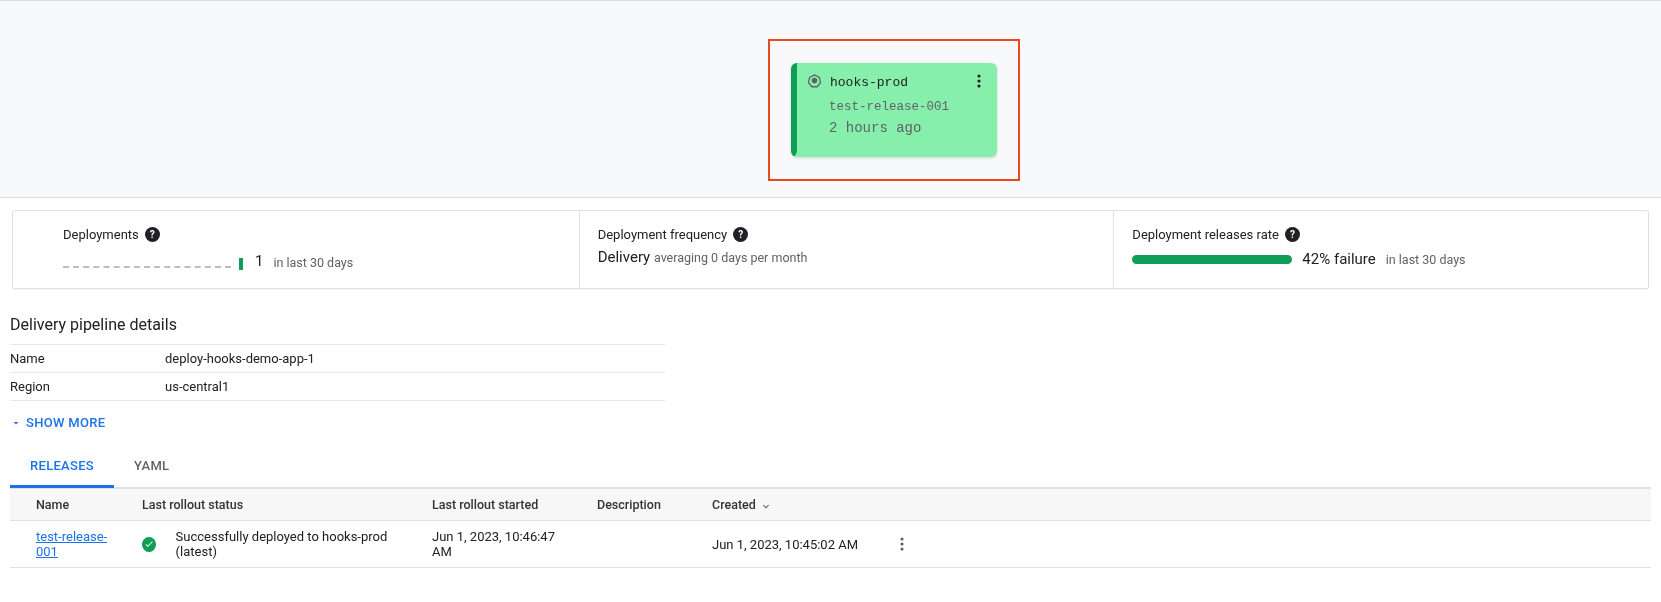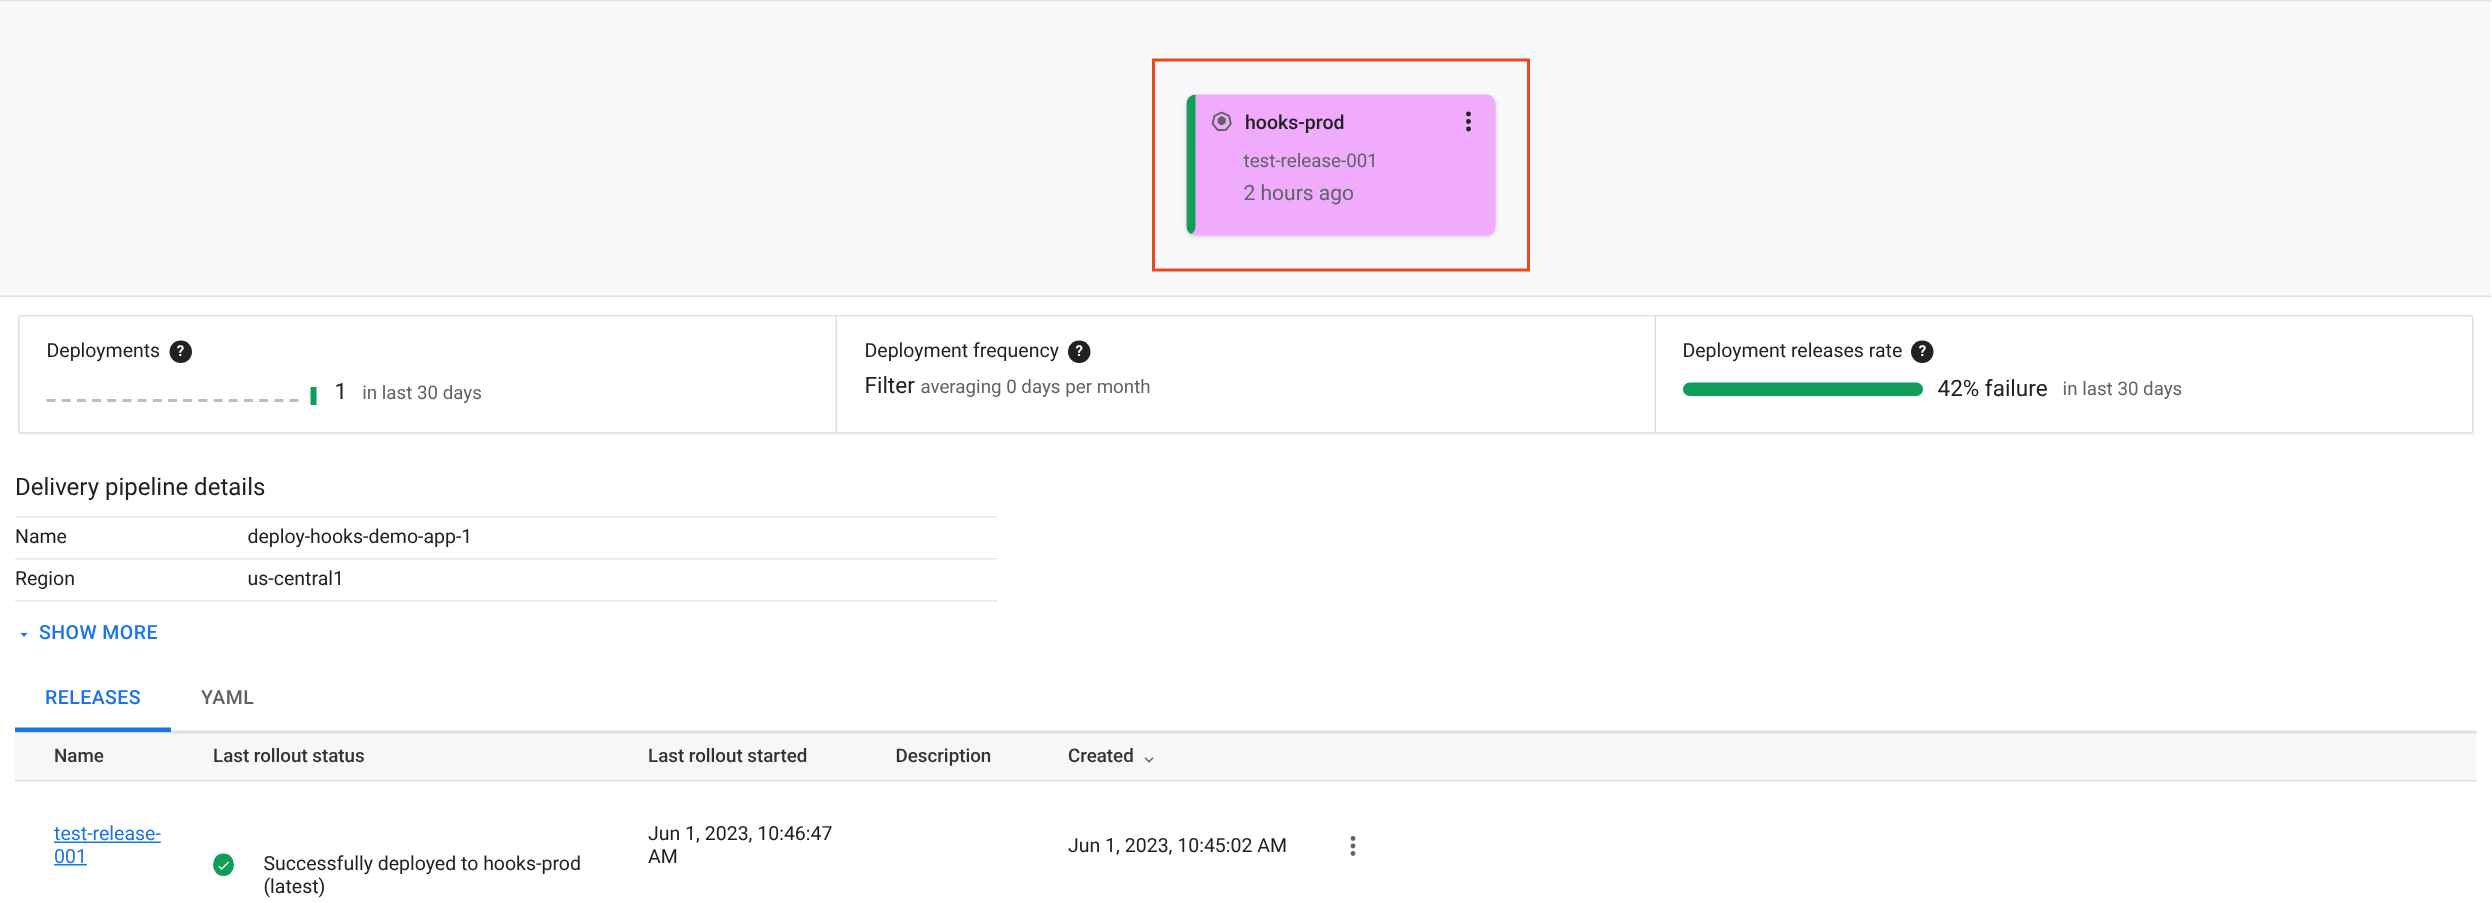--- a/index.html
+++ b/index.html
@@ -2,30 +2,30 @@
 <html><head>
 <meta charset="utf-8">
 <style>
 * { box-sizing: border-box; margin: 0; padding: 0; }
 body { font-family: Roboto, "Helvetica Neue", Arial, sans-serif; font-size: 13px; color: #202124; background: #fff; }
 
 .canvas-area { background: #f8f9fa; border-top: 1px solid #e0e0e0; border-bottom: 1px solid #e0e0e0; height: 198px; position: relative; }
 
 .highlight-box { position: absolute; left: 768px; top: 38px; width: 252px; height: 142px; border: 2px solid #e8491f; display: flex; align-items: center; justify-content: center; }
 
-.target-card { width: 206px; height: 94px; background: #f0abfc; border-radius: 6px; box-shadow: 0 1px 3px rgba(0,0,0,0.15); display: flex; overflow: hidden; }
+.target-card { width: 206px; height: 94px; background: #86efac; border-radius: 6px; box-shadow: 0 1px 3px rgba(0,0,0,0.15); display: flex; overflow: hidden; font-family: Liberation Mono, monospace; }
 .target-card .green-bar { width: 6px; background: #0F9D58; border-top-left-radius: 6px; border-bottom-right-radius: 10px; }
 .target-card .card-body { flex: 1; padding: 10px 12px 10px 10px; position: relative; }
 .target-card .card-header { display: flex; align-items: center; gap: 8px; }
 .target-card .card-title { font-weight: 500; font-size: 13px; }
 .target-card .card-sub { color: #5f6368; font-size: 12.5px; margin-top: 8px; margin-left: 22px; }
 .target-card .card-sub2 { color: #5f6368; font-size: 14px; margin-top: 6px; margin-left: 22px; }
 .target-card .more { position: absolute; right: 8px; top: 8px; width: 20px; height: 20px; display: flex; align-items: center; justify-content: center; cursor: pointer; }
 
-.metrics-row { display: flex; margin: 12px 12px 0 12px; border: 1px solid #e0e0e0; border-radius: 2px; box-shadow: 0 1px 1px rgba(0,0,0,0.04); }
+.metrics-row { display: flex; margin: 12px 12px 0 12px; border: 1px solid #e0e0e0; border-radius: 2px; box-shadow: 0 1px 1px rgba(0,0,0,0.04); padding-left: 32px; }
 .metric { flex: 1; padding: 16px 18px 18px 18px; border-right: 1px solid #e0e0e0; }
 .metric:last-child { border-right: none; }
 .metric-title { font-size: 13px; color: #202124; display: flex; align-items: center; gap: 6px; }
 .help-icon { width: 15px; height: 15px; border-radius: 50%; background: #202124; color: #fff; font-size: 10px; font-weight: bold; display: inline-flex; align-items: center; justify-content: center; cursor: default; }
 
 .deploy-spark { display: flex; align-items: flex-end; gap: 8px; margin-top: 10px; }
 .dashes { border-bottom: 2px dashed #bdbdbd; width: 168px; height: 1px; margin-bottom: 2px; }
 .spark-bar { width: 4px; height: 12px; background: #0F9D58; }
 .deploy-num { font-size: 15px; margin-left: 4px; }
 .deploy-suffix { color: #5f6368; font-size: 12.5px; margin-left: 2px; }
@@ -60,21 +60,21 @@
 .data-table { width: 100%; border-collapse: collapse; }
 .data-table thead th { text-align: left; font-weight: 500; font-size: 12.5px; color: #333; background: #f7f7f7; padding: 8px 12px; border-top: 1px solid #e0e0e0; border-bottom: 1px solid #e0e0e0; }
 .data-table tbody td { padding: 8px 12px; font-size: 13px; border-bottom: 1px solid #e0e0e0; vertical-align: middle; }
 .th-name { padding-left: 26px !important; }
 .td-name { padding-left: 26px !important; }
 
 .created-th { display: inline-flex; align-items: center; gap: 4px; cursor: pointer; }
 
 .link { color: #1a73e8; text-decoration: underline; cursor: pointer; }
 
-.status-cell { display: flex; gap: 20px; margin-top: 40px; }
+.status-cell { display: flex; align-items: center; gap: 20px; }
 .check-icon { width: 15px; height: 15px; border-radius: 50%; background: #0F9D58; display: inline-flex; align-items: center; justify-content: center; }
 .check-icon svg { fill: #fff; }
 
 .row-more { width: 20px; height: 20px; display: inline-flex; align-items: center; justify-content: center; cursor: pointer; }
 
 .kube-icon { width: 15px; height: 15px; }
 </style>
 </head>
 <body>
 
@@ -117,21 +117,21 @@
       <span class="deploy-num">1</span>
       <span class="deploy-suffix">in last 30 days</span>
     </div>
   </div>
   <div class="metric">
     <div class="metric-title">
       <span>Deployment frequency</span>
       <span class="help-icon">?</span>
     </div>
     <div class="freq-val">
-      <span>Filter</span>
+      <span>Delivery</span>
       <span class="freq-suffix">averaging 0 days per month</span>
     </div>
   </div>
   <div class="metric">
     <div class="metric-title">
       <span>Deployment releases rate</span>
       <span class="help-icon">?</span>
     </div>
     <div class="fail-row">
       <div class="fail-bar"></div>

